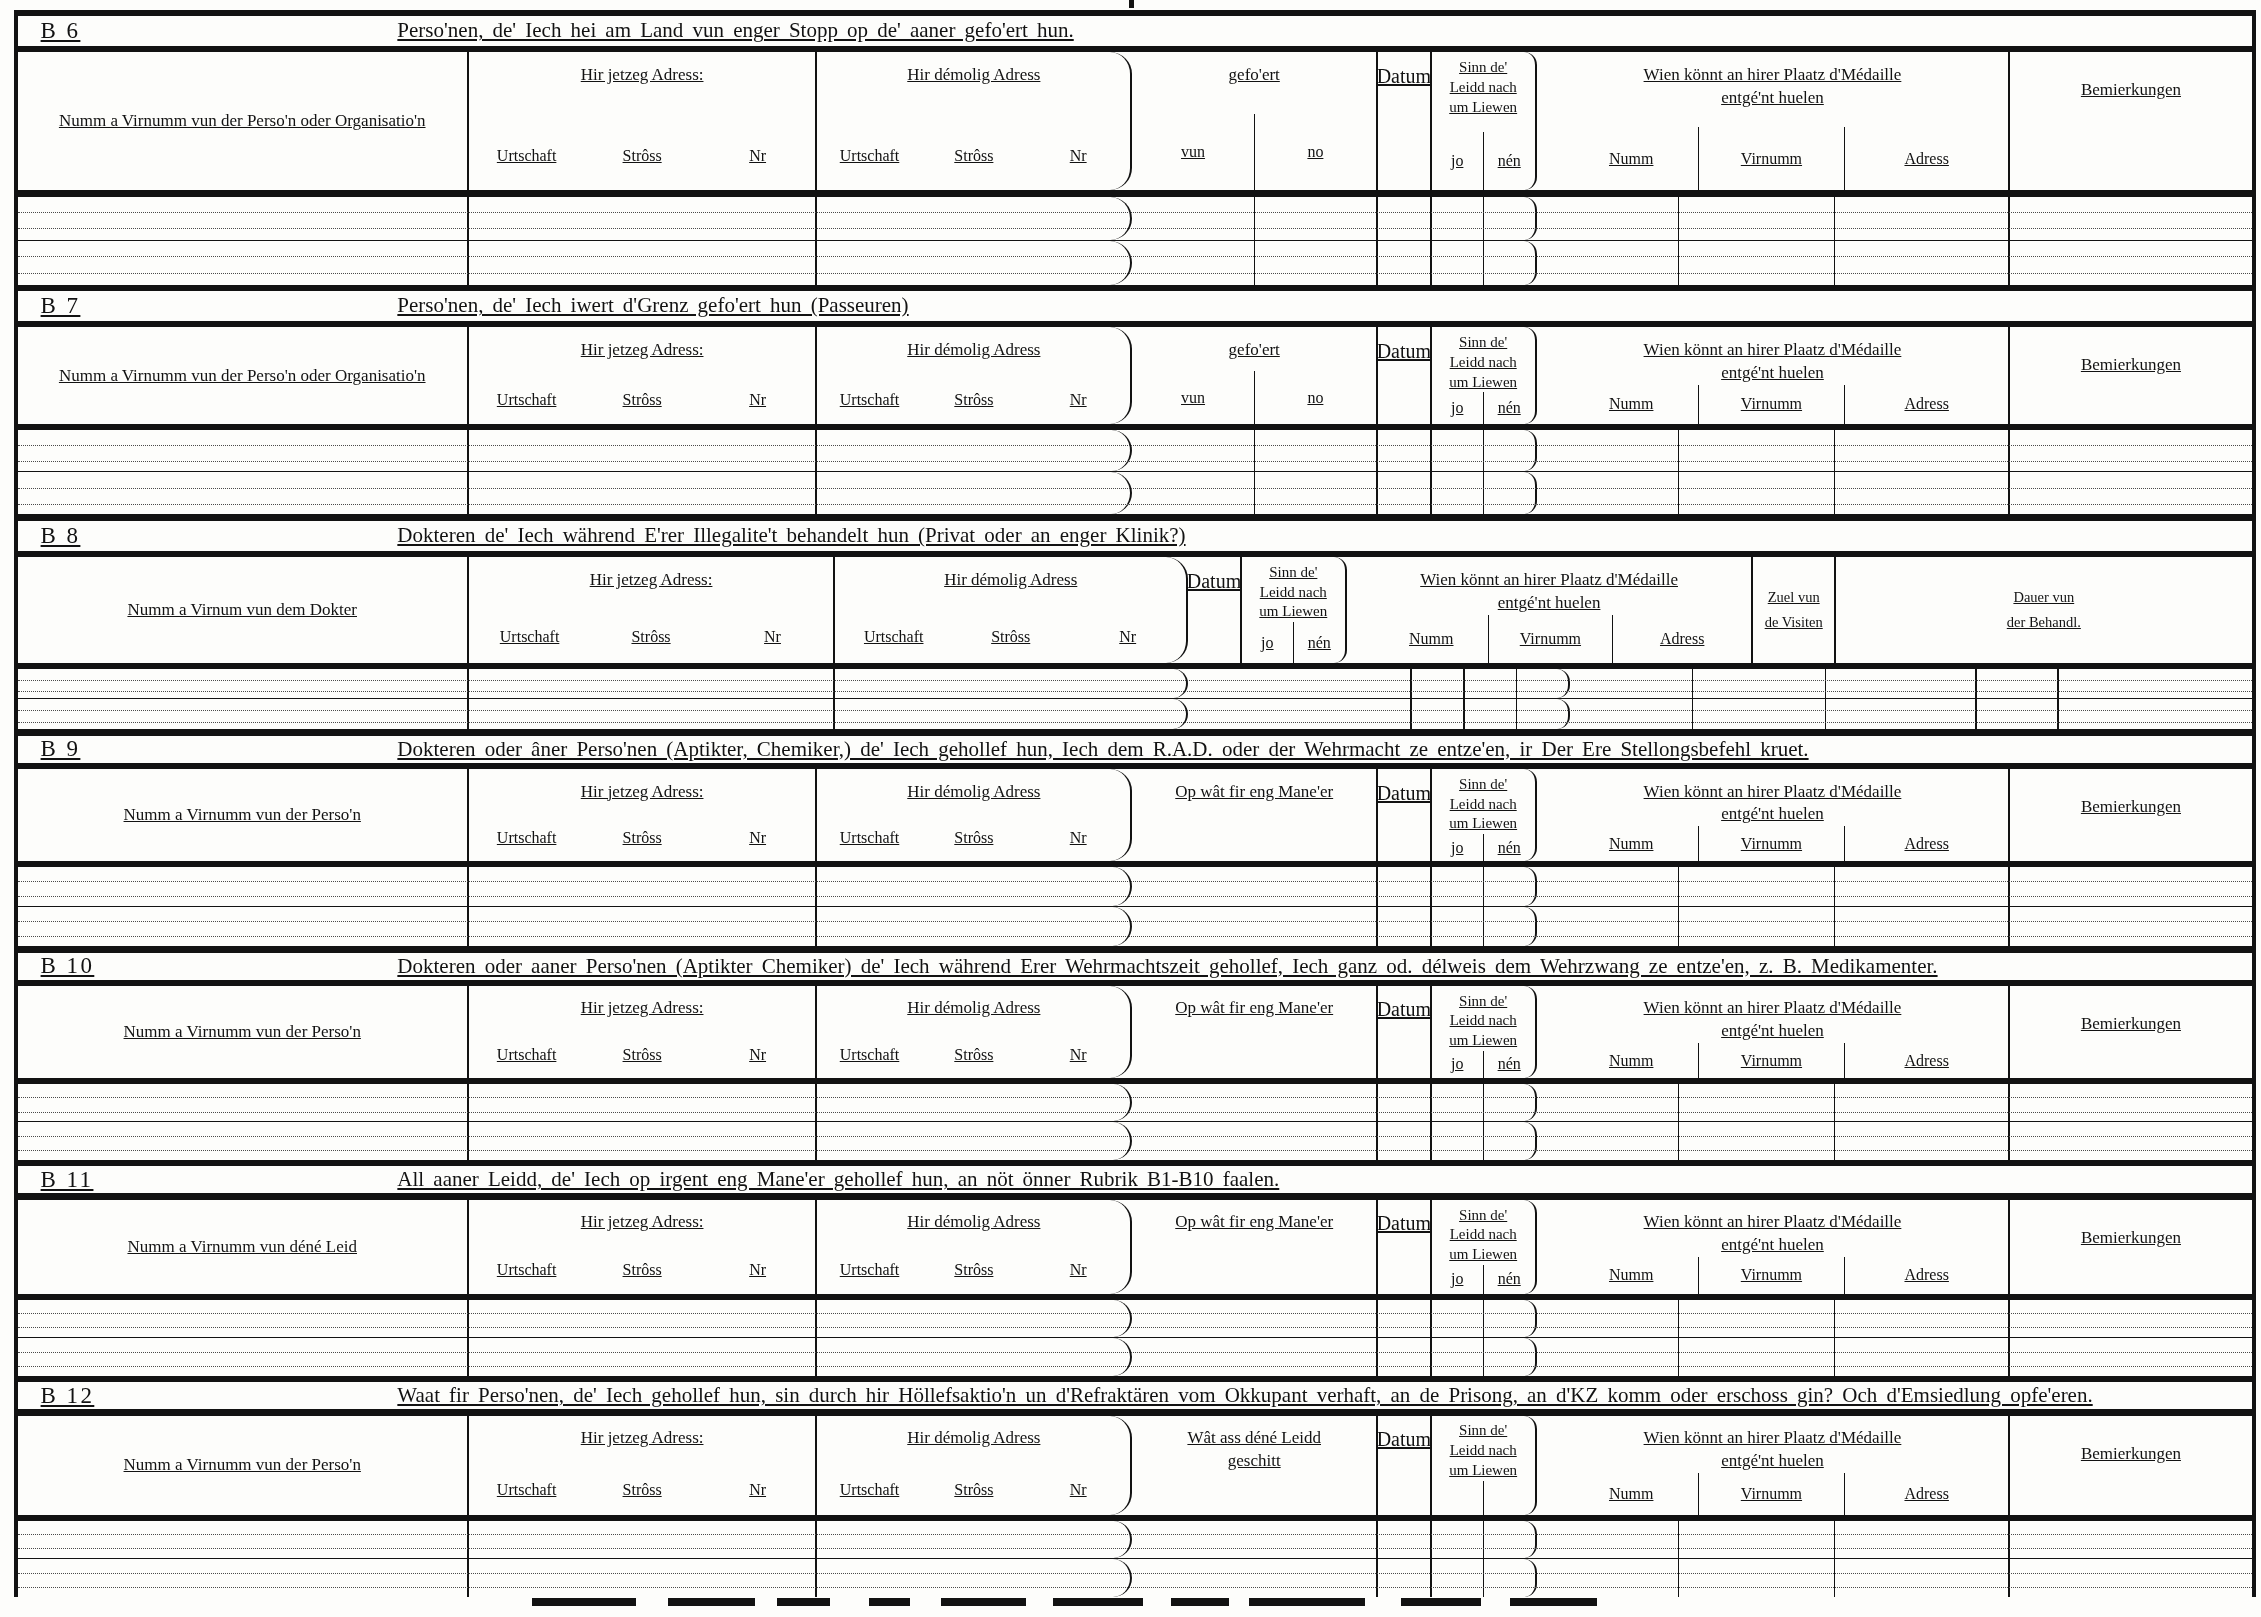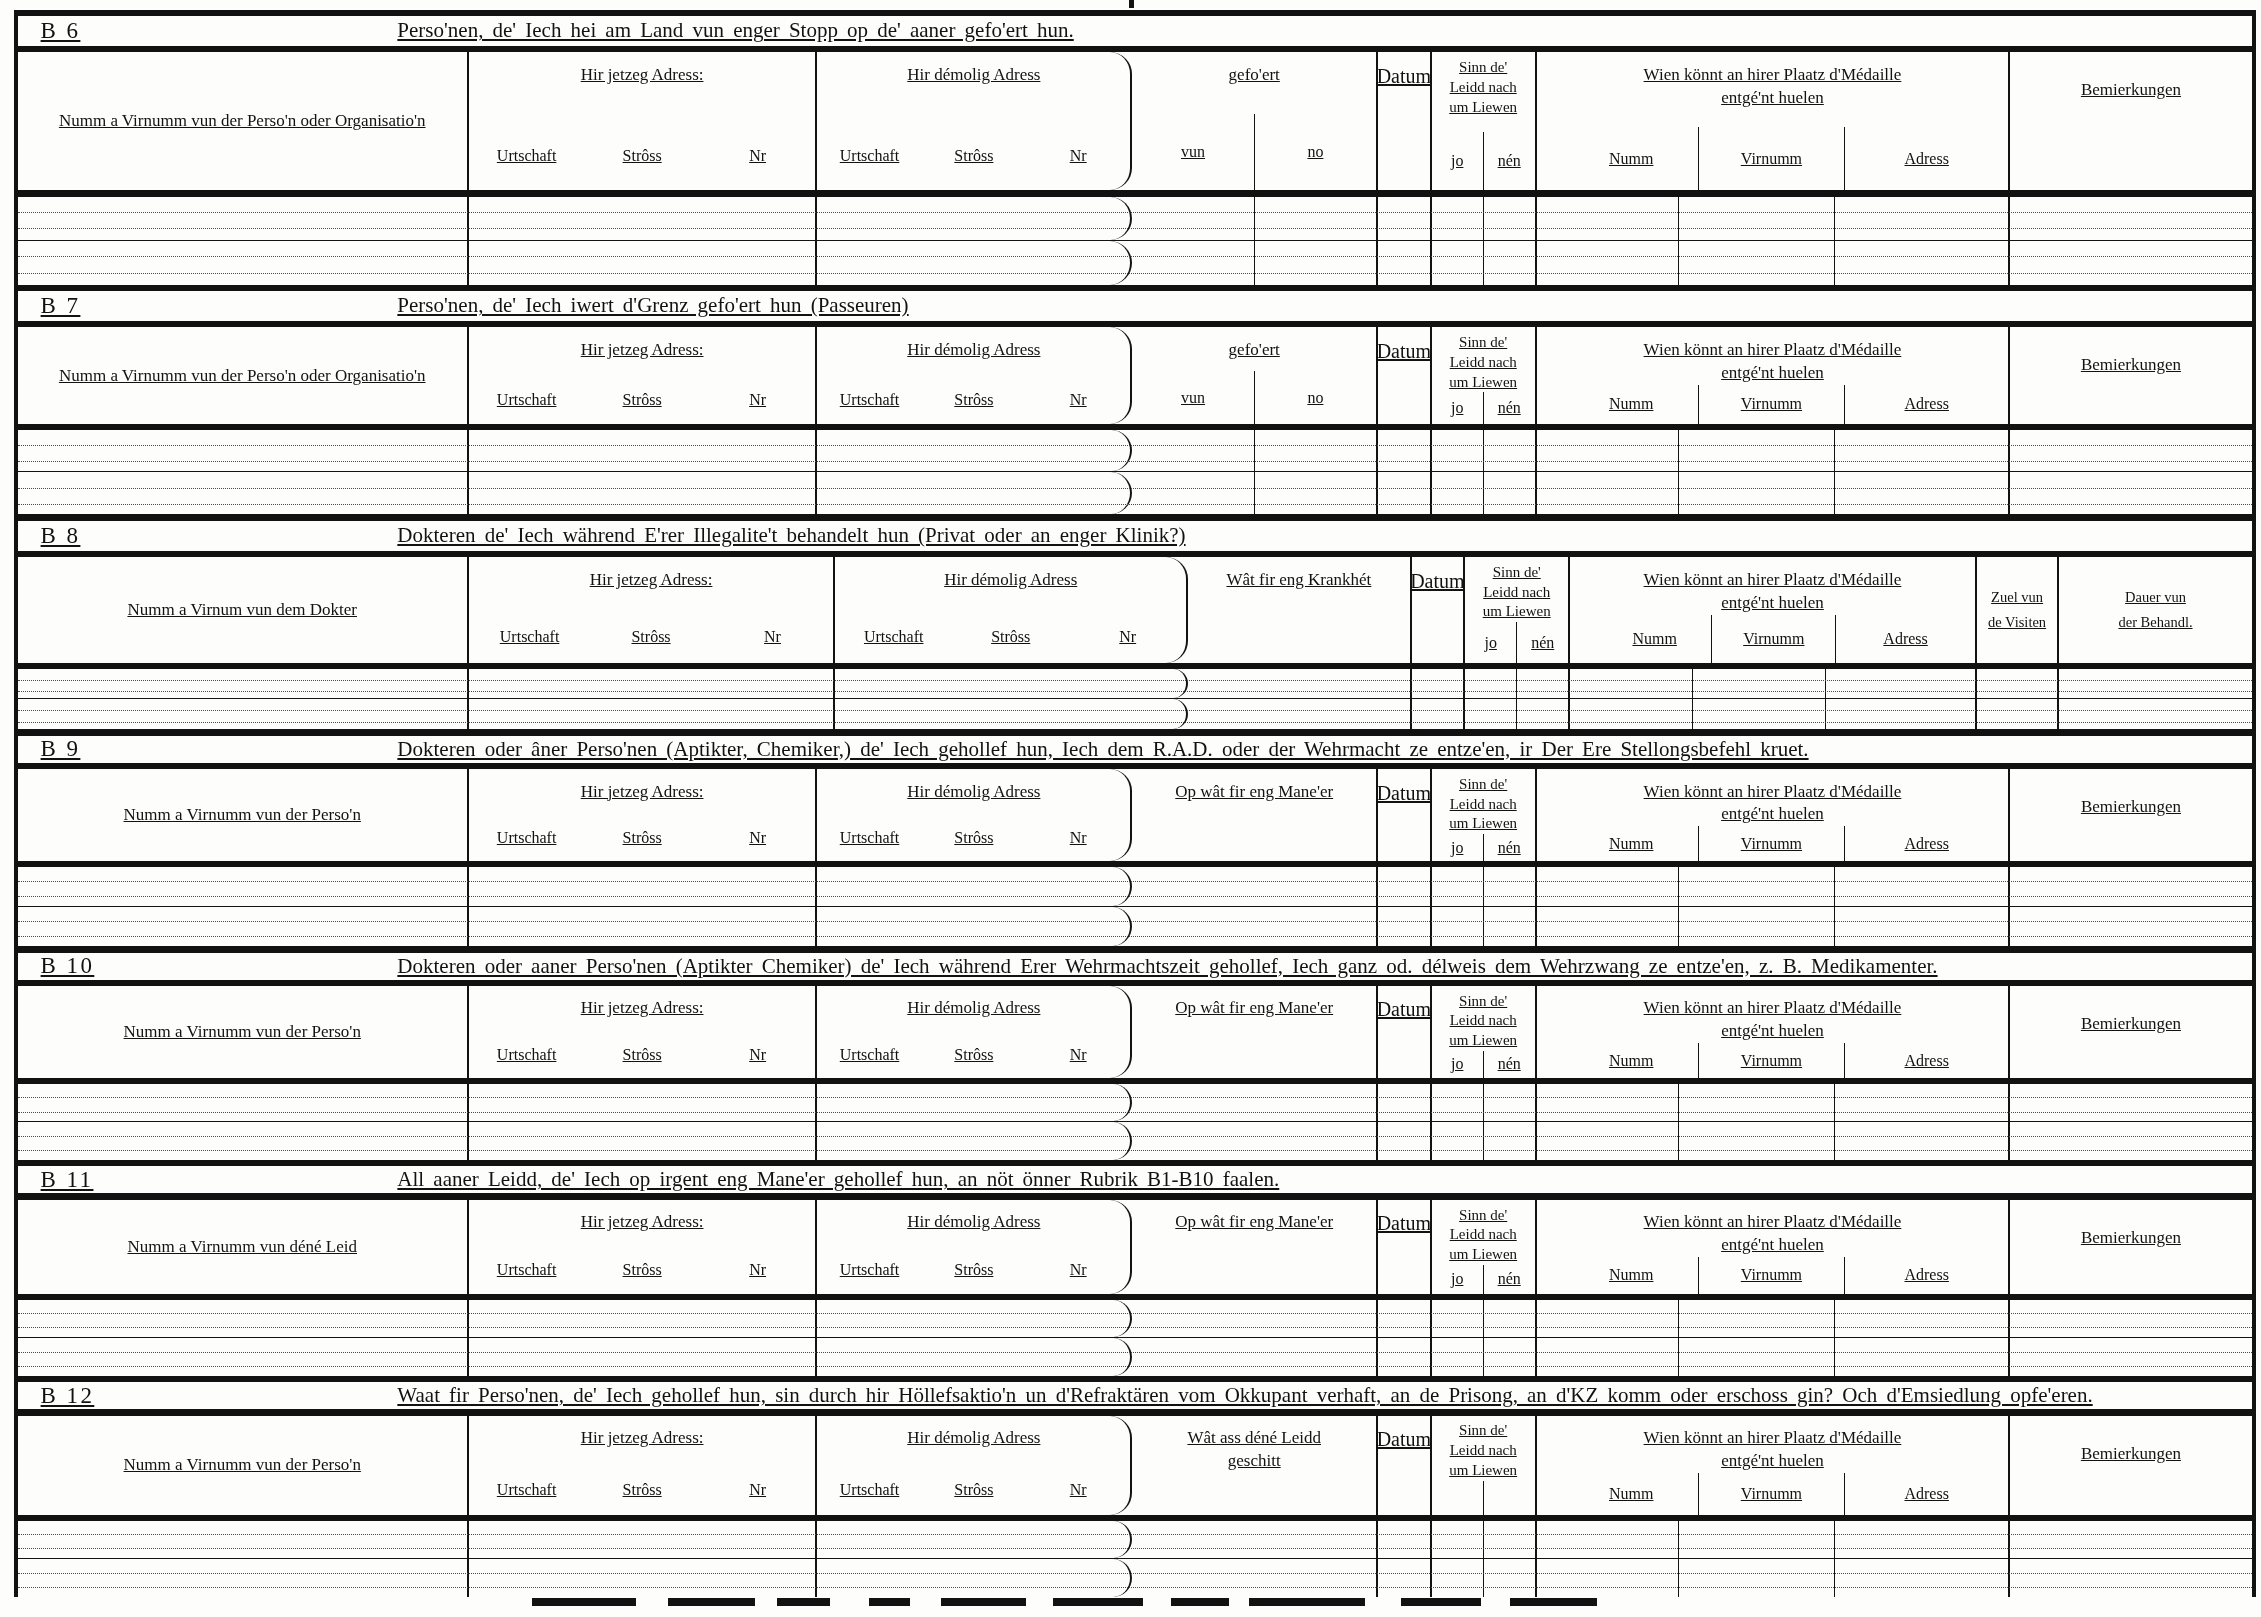--- a/index.html
+++ b/index.html
@@ -25,21 +25,21 @@
   
   .hdr { display:flex; width:100%; }
   .brow { display:flex; width:100%; position:relative; }
   .hc, .bc { border-right:2.9px solid #121212; position:relative; }
   .last { border-right:none; }
   .w-name { width:20.2%; }
   .w-adr1 { width:15.6%; }
   .w-adr2 { width:14.1%;border-radius:22px; }
   .w-c4   { width:11.0%; }
   .w-dat  { width:2.4%;  }
-  .w-sinn { width:4.7%;  }
+  .w-sinn { width:4.7%;border-radius:13px;  }
   .w-wien { width:21.2%; }
   .w-bem  { flex:1; }
   .b8 .w-adr1 { width:16.4%; }
   .b8 .w-adr2 { width:15.8%; }
   .b8 .w-c4   { width:10.0%; }
   .b8 .w-wien { width:18.2%; }
   .w-zuel { width:3.7%; }
   .w-dauer { flex:1; }
 
   
@@ -325,23 +325,20 @@
           </div>
         </div>
         <div class="hc w-adr2">
           <div class="toplbl">Hir démolig Adress</div>
           <div class="subrow nodiv sub-h50">
             <span>Urtschaft</span>
               <span>Strôss</span>
               <span>Nr</span>
           </div>
         </div>
-        <div class="hc w-c4">
-          <div class="toplbl">Wât fir eng Krankhét</div>
-        </div>
         <div class="hc w-dat">
             <div class="toplbl datlbl">Datum</div>
           </div>
         <div class="hc w-sinn">
           <div class="sinnstack">
             <div>Sinn de'</div>
               <div>Leidd nach</div>
               <div>um Liewen</div>
           </div>
           <div class="subrow div2 sub-h42">

